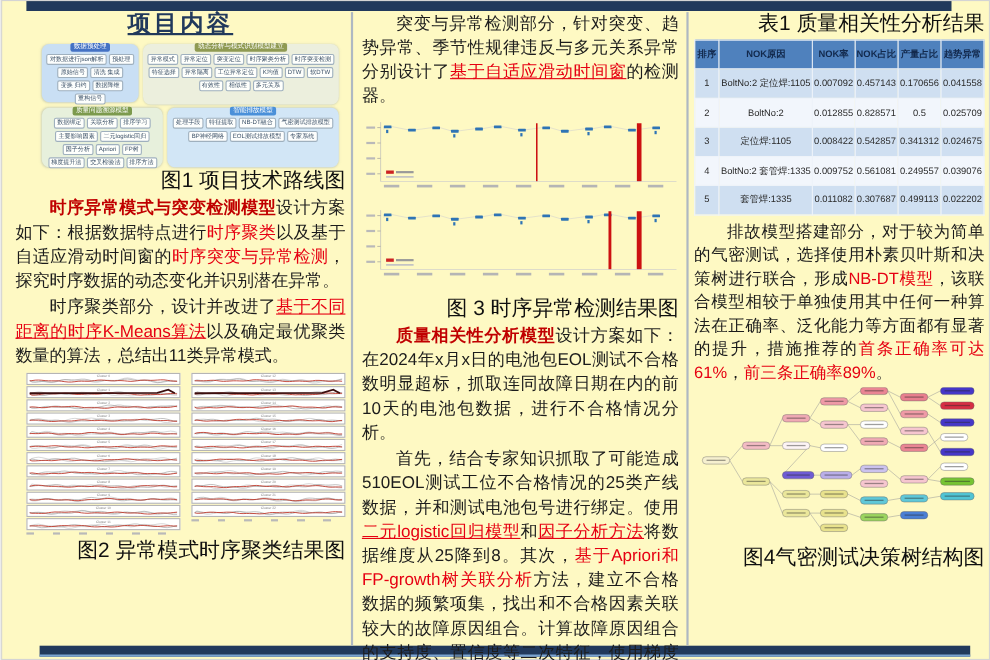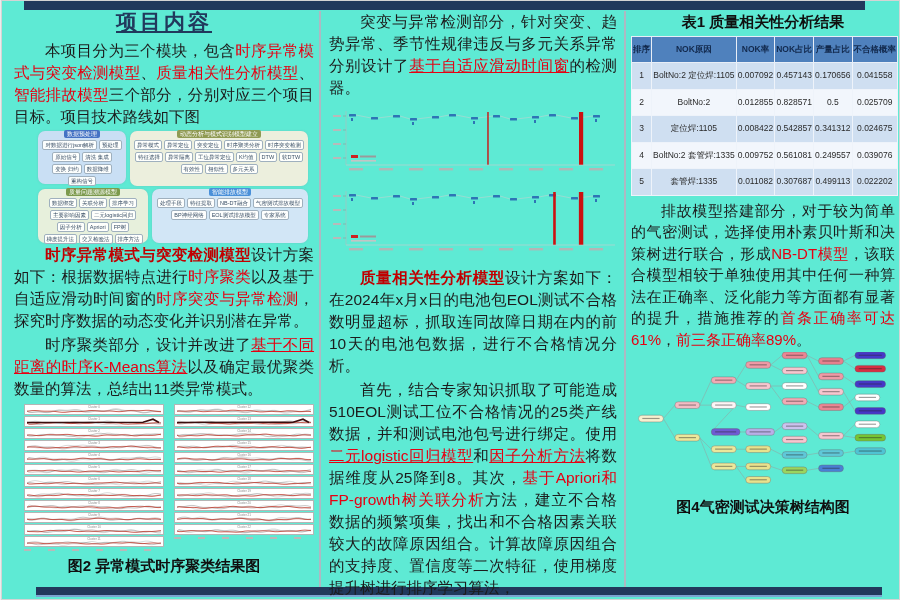--- a/index.html
+++ b/index.html
@@ -1,39 +1,39 @@
 <!DOCTYPE html>
 <html><head>
 <meta charset="utf-8">
 <style>
   html,body{margin:0;padding:0;}
   body{
     width:900px;height:600px;position:relative;overflow:hidden;
     background:#ececec;
     font-family:"Liberation Sans","DejaVu Sans",sans-serif;
   }
-  .page{position:absolute;left:1px;top:0;width:897px;height:598px;background:#5eead4;border:1px solid #d4d4d4;}
+  .page{position:absolute;left:1px;top:0;width:897px;height:598px;background:#fef9c3;border:1px solid #d4d4d4;}
   .bar-top{position:absolute;top:0;left:22px;width:841px;height:9px;background:#21395c;}
   .bar-bottom{position:absolute;bottom:2px;left:34px;width:846px;height:8px;background:#21395c;border-bottom:2px solid #7ba3d0;}
   .divider{position:absolute;top:10px;bottom:12px;width:1.5px;background:#aeb8c2;}
   .div1{left:317px;} .div2{left:622px;}
 
   .col{position:absolute;color:#1c1c1c;}
   .col-left{left:12px;top:8px;width:300px;font-size:15.5px;line-height:22px;}
   .col-mid{left:327px;top:10px;width:288px;font-size:15.5px;line-height:22px;}
   .col-right{left:629px;top:8px;width:264px;font-size:15px;line-height:21.5px;}
 
   .doc-title{display:block;text-align:center;font-size:21px;font-weight:bold;color:#21395c;
     text-decoration:underline;letter-spacing:3px;margin:2px 0 7px 0;}
   p.para{margin:0 0 2px 0;text-indent:2em;text-align:justify;}
   .seg-n{color:#1c1c1c;}
   .seg-r{color:#e60012;}
   .seg-rb{color:#c00000;font-weight:bold;}
   .seg-ru{color:#e60012;text-decoration:underline;}
-  .caption{text-align:center;font-weight:bold;font-size:15px;color:#101010;margin:2px 0 3px 0;}
+  .caption{text-align:right;font-weight:normal;font-size:19px;color:#101010;margin:2px 0 3px 0;}
 
   
   .fig1{position:relative;width:270px;height:112px;margin:3px 0 1px 24px;}
   .f1panel{position:absolute;border-radius:7px;box-shadow:0 0 2px rgba(120,140,160,.35);}
   .f1head{position:absolute;top:-1px;left:50%;transform:translateX(-50%);
     font-size:6px;color:#fff;padding:0 3px;border-radius:2px;white-space:nowrap;line-height:8px;}
   .f1boxes{position:absolute;top:9px;left:2px;right:2px;bottom:2px;display:flex;flex-wrap:wrap;
     align-content:flex-start;gap:2px;justify-content:center;align-items:flex-start;}
   .f1box{font-size:5.5px;line-height:6px;color:#3a4f66;background:rgba(255,255,253,.95);
     border:0.5px solid #9fb0be;border-radius:2px;padding:1px 2px;white-space:nowrap;max-width:60px;overflow:hidden;}
@@ -64,21 +64,20 @@
 <body>
 
 <div class="page">
   <div class="bar-top"></div>
   <div class="bar-bottom"></div>
   <div class="divider div1"></div>
   <div class="divider div2"></div>
 
   <div class="col col-left">
     <span class="doc-title">项目内容</span>
-    <p class="para"><span class="seg-n">本项目分为三个模块，包含</span><span class="seg-r">时序异常模式与突变检测模型</span><span class="seg-n">、</span><span class="seg-r">质量相关性分析模型</span><span class="seg-n">、</span><span class="seg-r">智能排故模型</span><span class="seg-n">三个部分，分别对应三个项目目标。项目技术路线如下图</span></p>
     <div class="fig1" id="fig1">
         <div class="f1panel" style="left: 0px; top: 0px; width: 88px; height: 53px; background: rgb(201, 223, 244);">
           <div class="f1head" style="background: rgb(68, 114, 196);">数据预处理</div>
           <div class="f1boxes">
             <span class="f1box">对数据进行json解析</span>
             <span class="f1box">预处理</span>
             <span class="f1box">原始信号</span>
             <span class="f1box">清洗 集成</span>
             <span class="f1box">变换 归约</span>
             <span class="f1box">数据降维</span>
@@ -126,20 +125,21 @@
             <span class="f1box">处理手段</span>
             <span class="f1box">特征提取</span>
             <span class="f1box">NB-DT融合</span>
             <span class="f1box">气密测试排故模型</span>
             <span class="f1box">BP神经网络</span>
             <span class="f1box">EOL测试排故模型</span>
             <span class="f1box">专家系统</span>
           </div>
         </div>
       </div>
+    <div class="caption">图1 项目技术路线图</div>
     <p class="para"><span class="seg-rb">时序异常模式与突变检测模型</span><span class="seg-n">设计方案如下：根据数据特点进行</span><span class="seg-r">时序聚类</span><span class="seg-n">以及基于自适应滑动时间窗的</span><span class="seg-r">时序突变与异常检测</span><span class="seg-n">，探究时序数据的动态变化并识别潜在异常。</span></p>
     <p class="para"><span class="seg-n">时序聚类部分，设计并改进了</span><span class="seg-ru">基于不同距离的时序K-Means算法</span><span class="seg-n">以及确定最优聚类数量的算法，总结出11类异常模式。</span></p>
     <div class="fig2" id="fig2">
       <div class="panel" id="fig2L">
           <div class="strip">
             <svg width="138" height="9" viewBox="0 0 138 9">
               <path d="M2,6 L4,7.2 L7,7.5 L10,7.2 L13,6.9 L16,7.0 L19,7.4 L22,7.7 L25,7.4 L28,6.6 L31,5.7 L34,5.3 L37,5.5 L40,6.0 L43,6.3 L46,6.1 L49,5.8 L52,5.7 L55,6.2 L58,7.0 L61,7.6 L64,7.5 L67,6.8 L70,6.1 L73,5.7 L76,5.8 L79,5.9 L82,5.6 L85,4.7 L88,3.9 L91,3.6 L94,4.0 L97,4.8 L100,5.4 L103,5.5 L106,5.3 L109,5.3 L112,5.9 L115,6.8 L118,7.4 L121,7.3 L124,6.7 L127,6.0 L130,5.7 L133,5.9 L136,6.3" fill="none" stroke="#b5b5b5" stroke-width="0.5"></path>
               <path d="M2,6 L4,7.2 L7,7.3 L10,7.0 L13,6.8 L16,6.9 L19,7.3 L22,7.4 L25,7.0 L28,6.2 L31,5.4 L34,5.0 L37,5.1 L40,5.3 L43,5.3 L46,5.0 L49,4.7 L52,4.7 L55,5.2 L58,6.0 L61,6.5 L64,6.5 L67,6.1 L70,5.8 L73,5.8 L76,6.1 L79,6.3 L82,6.0 L85,5.4 L88,4.8 L91,4.6 L94,5.0 L97,5.6 L100,6.0 L103,5.9 L106,5.8 L109,6.0 L112,6.6 L115,7.4 L118,7.9 L121,7.7 L124,7.2 L127,6.7 L130,6.6 L133,6.7 L136,6.8" fill="none" stroke="#8f8f8f" stroke-width="0.5"></path>
               <path d="M2,6.2 L4,6.0 L7,5.6 L10,5.5 L13,5.7 L16,6.0 L19,6.2 L22,6.2 L25,6.2 L28,6.2 L31,6.6 L34,7.0 L37,7.3 L40,7.3 L43,7.0 L46,6.6 L49,6.5 L52,6.6 L55,6.6 L58,6.4 L61,6.0 L64,5.6 L67,5.5 L70,5.7 L73,6.0 L76,6.2 L79,6.2 L82,6.0 L85,6.0 L88,6.2 L91,6.5 L94,6.7 L97,6.5 L100,6.1 L103,5.7 L106,5.6 L109,5.7 L112,5.8 L115,5.7 L118,5.5 L121,5.3 L124,5.3 L127,5.7 L130,6.2 L133,6.5 L136,6.6" fill="none" stroke="#c0392b" stroke-width="0.8"></path>
               <text x="69" y="3" text-anchor="middle" font-size="3" fill="#8a8a8a">Cluster 0</text>
@@ -439,35 +439,36 @@
           <rect x="20" y="143" width="14" height="2.4" fill="#b5b5b5"></rect>
           <rect x="50" y="143" width="14" height="2.4" fill="#b5b5b5"></rect>
           <rect x="80" y="143" width="14" height="2.4" fill="#b5b5b5"></rect>
           <rect x="110" y="143" width="14" height="2.4" fill="#b5b5b5"></rect>
           <rect x="140" y="143" width="14" height="2.4" fill="#b5b5b5"></rect>
           <rect x="170" y="143" width="14" height="2.4" fill="#b5b5b5"></rect>
           <rect x="200" y="143" width="14" height="2.4" fill="#b5b5b5"></rect>
           <rect x="230" y="143" width="14" height="2.4" fill="#b5b5b5"></rect>
           <rect x="260" y="143" width="14" height="2.4" fill="#b5b5b5"></rect>
         </svg></div>
+    <div class="caption">图 3 时序异常检测结果图</div>
     <p class="para"><span class="seg-rb">质量相关性分析模型</span><span class="seg-n">设计方案如下：在2024年x月x日的电池包EOL测试不合格数明显超标，抓取连同故障日期在内的前10天的电池包数据，进行不合格情况分析。</span></p>
     <p class="para"><span class="seg-n">首先，结合专家知识抓取了可能造成510EOL测试工位不合格情况的25类产线数据，并和测试电池包号进行绑定。使用</span><span class="seg-ru">二元logistic回归模型</span><span class="seg-n">和</span><span class="seg-ru">因子分析方法</span><span class="seg-n">将数据维度从25降到8。其次，</span><span class="seg-r">基于Apriori和FP-growth树关联分析</span><span class="seg-n">方法，建立不合格数据的频繁项集，找出和不合格因素关联较大的故障原因组合。计算故障原因组合的支持度、置信度等二次特征，使用梯度提升树进行排序学习算法，</span></p>
   </div>
 
   <div class="col col-right">
     <div class="caption">表1 质量相关性分析结果</div>
     <table class="qtable" id="qtable">
         <thead>
           <tr>
             <th style="width:9%">排序</th>
             <th style="width:32%">NOK原因</th>
             <th style="width:14%">NOK率</th>
             <th style="width:15%">NOK占比</th>
             <th style="width:15%">产量占比</th>
-            <th style="width:15%">不合格概率</th>
+            <th style="width:15%">趋势异常</th>
           </tr>
         </thead>
         <tbody>
           <tr class="odd">
             <td>1</td>
             <td>BoltNo:2  定位焊:1105</td>
             <td>0.007092</td>
             <td>0.457143</td>
             <td>0.170656</td>
             <td>0.041558</td>

